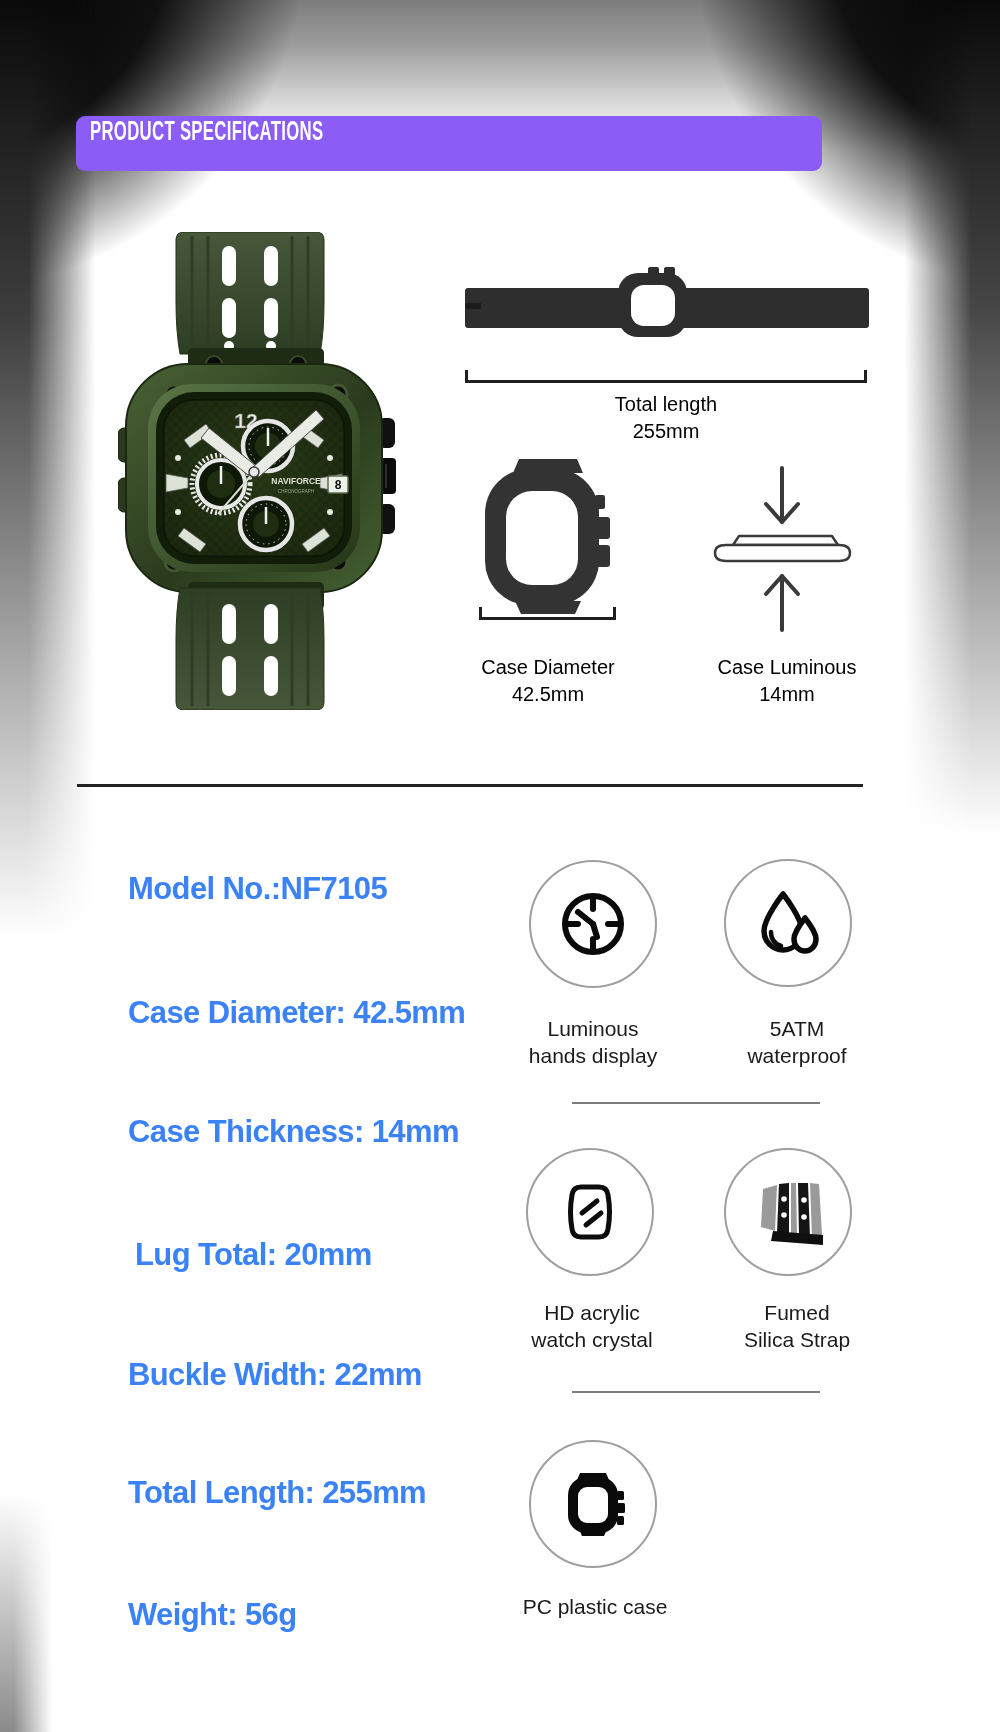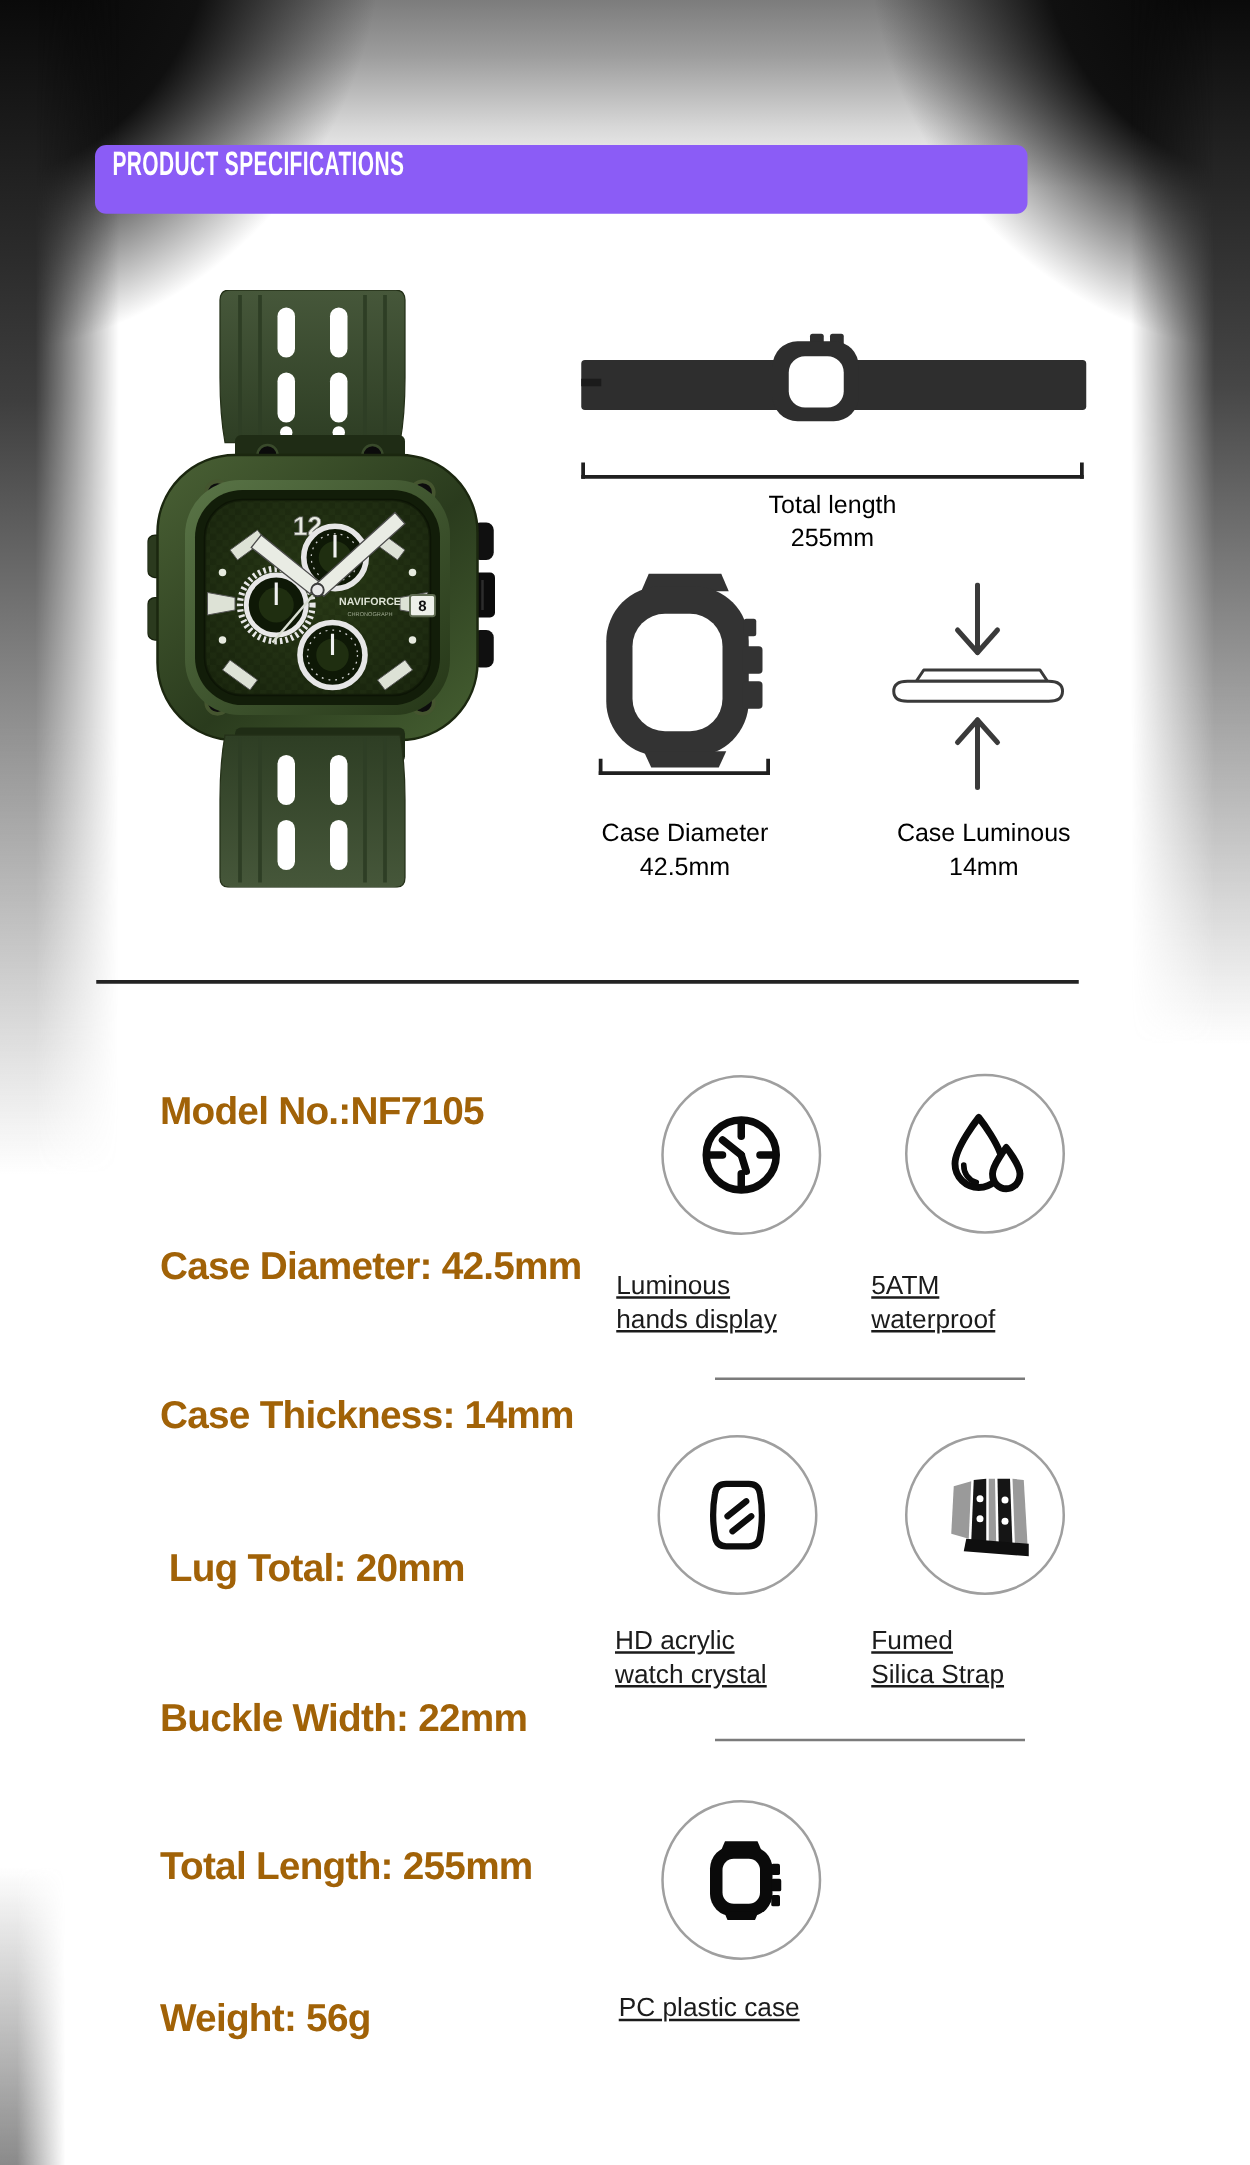--- a/index.html
+++ b/index.html
@@ -28,25 +28,25 @@
     mask-image:linear-gradient(to right,#000 25%,transparent 95%);}
   
   .title-bar{left:76px;top:84px;width:746px;height:55px;background:#8b5cf6;border-radius:9px;
     display:flex;align-items:flex-start;padding-left:14px;margin-top:32px;}
   .title-text{color:#fff;font-size:27px;font-weight:bold;letter-spacing:.5px;
     transform:scaleX(.62);transform-origin:left center;white-space:nowrap;}
   
   .diag-label{text-align:center;color:#000000;font-size:20px;line-height:27px;}
   .bracket{border:0 solid #1f1f1f;border-bottom-width:3px;border-left-width:3px;border-right-width:3px;}
   
-  .spec-row{left:128px;color:#a16207;font-size:31px;font-weight:600;letter-spacing:-.6px;white-space:nowrap;}
+  .spec-row{left:128px;color:#3b82f6;font-size:31px;font-weight:600;letter-spacing:-.6px;white-space:nowrap;}
   
   .fcircle{width:128px;height:128px;border:2px solid #9f9f9f;border-radius:50%;background:#fff;
     display:flex;align-items:center;justify-content:center;}
-  .flabel{color:#1b1b1b;font-size:21px;line-height:27px;text-decoration:underline;}
+  .flabel{text-align:center;color:#1b1b1b;font-size:21px;line-height:27px;}
   .fdivider{width:248px;border-top:2px solid #7b7b7b;}
   .big-divider{left:77px;top:784px;width:786px;border-top:3px solid #232323;}
 </style>
 </head>
 <body>
 
 <div id="canvas">
 
   <div class="abs bg-top"></div>
   <div class="abs corner-tl"></div>

